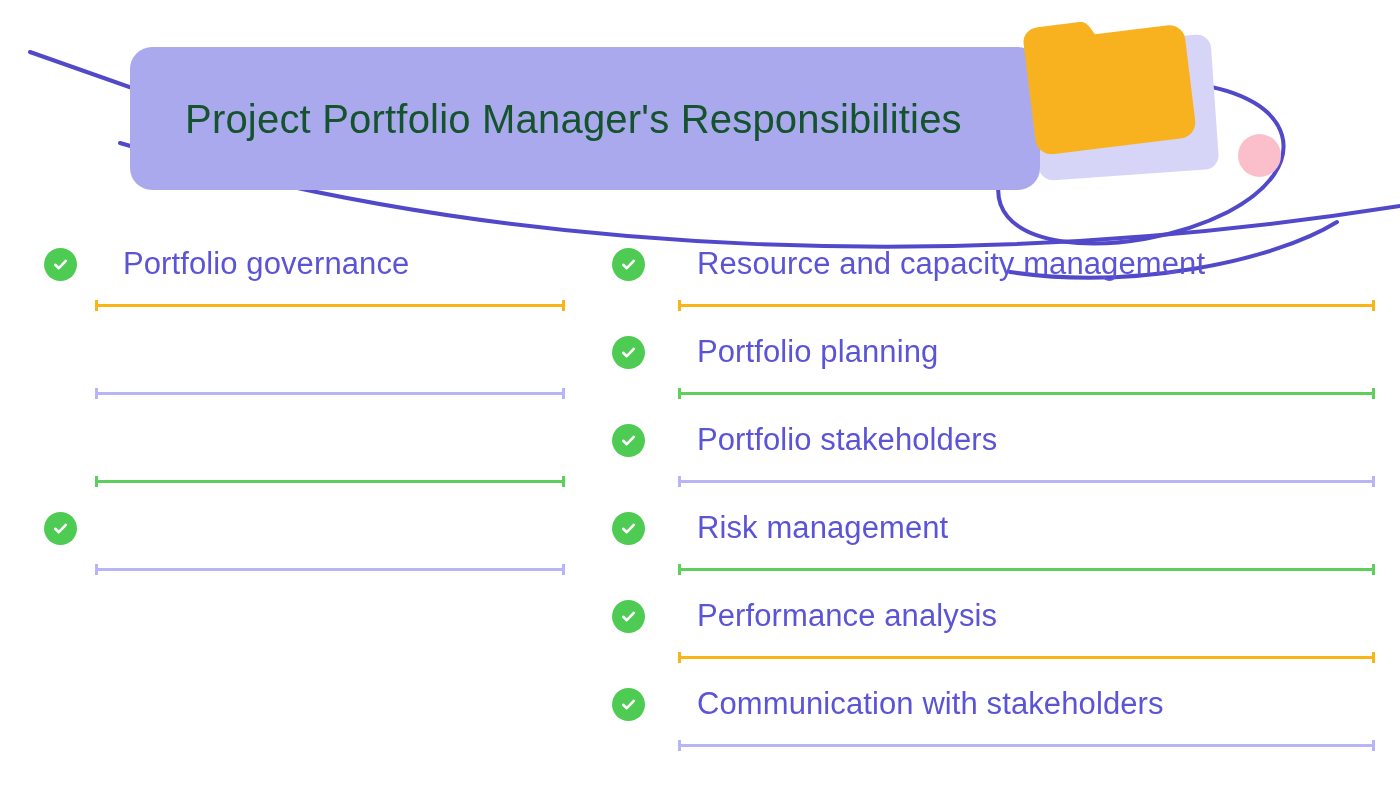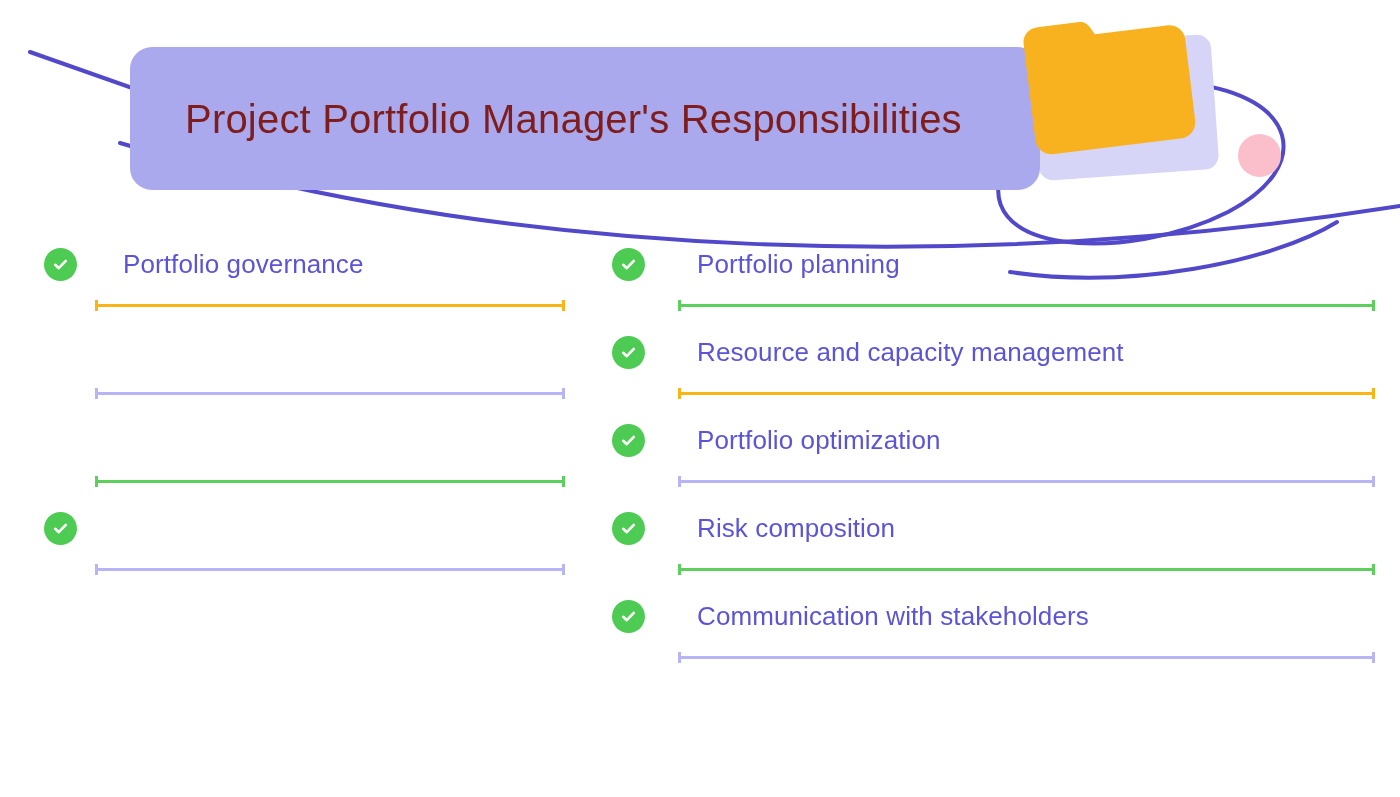--- a/index.html
+++ b/index.html
@@ -76,21 +76,21 @@
     height: 143px;
     background: #AAA9EE;
     border-radius: 22px;
     z-index: 3;
   }
   .banner-title {
     position: absolute;
     left: 55px;
     top: 50%;
     transform: translateY(-50%);
-    color: #7f1d1d;
+    color: #14532d;
     font-size: 40px;
     font-weight: 400;
     letter-spacing: 0.2px;
     white-space: nowrap;
   }
 
   
   .columns {
     position: absolute;
     left: 0;
@@ -122,21 +122,21 @@
     border-radius: 50%;
     background: #4ECB52;
     display: flex;
     align-items: center;
     justify-content: center;
   }
   .check-icon svg { display: block; }
 
   .item-label {
     color: #5B54D6;
-    font-size: 26px;
+    font-size: 31px;
     font-weight: 400;
     white-space: nowrap;
     letter-spacing: 0.1px;
   }
   .col-left .item-label  { margin-left: 46px; }
   .col-right .item-label { margin-left: 52px; }
 
   
   .divider {
     position: absolute;
@@ -243,68 +243,83 @@
         </div>
       </div>
     <div class="col col-right" id="col-right">
         <div class="item">
           <div class="item-row">
             <span class="check-icon">
               <svg width="19" height="19" viewBox="0 0 19 19">
                 <path d="M4.2 9.8 L7.8 13.2 L14.8 5.9" fill="none" stroke="#FFFFFF" stroke-width="2.6" stroke-linecap="round" stroke-linejoin="round"></path>
               </svg>
             </span>
+            <span class="item-label">Resource and capacity management</span>
+          </div>
+          <div class="divider dv-orange">
+            <span class="cap"></span>
+            <span class="bar"></span>
+            <span class="cap"></span>
+          </div>
+        </div>
+        <div class="item">
+          <div class="item-row">
+            <span class="check-icon">
+              <svg width="19" height="19" viewBox="0 0 19 19">
+                <path d="M4.2 9.8 L7.8 13.2 L14.8 5.9" fill="none" stroke="#FFFFFF" stroke-width="2.6" stroke-linecap="round" stroke-linejoin="round"></path>
+              </svg>
+            </span>
             <span class="item-label">Portfolio planning</span>
           </div>
           <div class="divider dv-green">
             <span class="cap"></span>
             <span class="bar"></span>
             <span class="cap"></span>
           </div>
         </div>
         <div class="item">
           <div class="item-row">
             <span class="check-icon">
               <svg width="19" height="19" viewBox="0 0 19 19">
                 <path d="M4.2 9.8 L7.8 13.2 L14.8 5.9" fill="none" stroke="#FFFFFF" stroke-width="2.6" stroke-linecap="round" stroke-linejoin="round"></path>
               </svg>
             </span>
-            <span class="item-label">Resource and capacity management</span>
+            <span class="item-label">Portfolio stakeholders</span>
+          </div>
+          <div class="divider dv-purple">
+            <span class="cap"></span>
+            <span class="bar"></span>
+            <span class="cap"></span>
+          </div>
+        </div>
+        <div class="item">
+          <div class="item-row">
+            <span class="check-icon">
+              <svg width="19" height="19" viewBox="0 0 19 19">
+                <path d="M4.2 9.8 L7.8 13.2 L14.8 5.9" fill="none" stroke="#FFFFFF" stroke-width="2.6" stroke-linecap="round" stroke-linejoin="round"></path>
+              </svg>
+            </span>
+            <span class="item-label">Risk management</span>
+          </div>
+          <div class="divider dv-green">
+            <span class="cap"></span>
+            <span class="bar"></span>
+            <span class="cap"></span>
+          </div>
+        </div>
+        <div class="item">
+          <div class="item-row">
+            <span class="check-icon">
+              <svg width="19" height="19" viewBox="0 0 19 19">
+                <path d="M4.2 9.8 L7.8 13.2 L14.8 5.9" fill="none" stroke="#FFFFFF" stroke-width="2.6" stroke-linecap="round" stroke-linejoin="round"></path>
+              </svg>
+            </span>
+            <span class="item-label">Performance analysis</span>
           </div>
           <div class="divider dv-orange">
-            <span class="cap"></span>
-            <span class="bar"></span>
-            <span class="cap"></span>
-          </div>
-        </div>
-        <div class="item">
-          <div class="item-row">
-            <span class="check-icon">
-              <svg width="19" height="19" viewBox="0 0 19 19">
-                <path d="M4.2 9.8 L7.8 13.2 L14.8 5.9" fill="none" stroke="#FFFFFF" stroke-width="2.6" stroke-linecap="round" stroke-linejoin="round"></path>
-              </svg>
-            </span>
-            <span class="item-label">Portfolio optimization</span>
-          </div>
-          <div class="divider dv-purple">
-            <span class="cap"></span>
-            <span class="bar"></span>
-            <span class="cap"></span>
-          </div>
-        </div>
-        <div class="item">
-          <div class="item-row">
-            <span class="check-icon">
-              <svg width="19" height="19" viewBox="0 0 19 19">
-                <path d="M4.2 9.8 L7.8 13.2 L14.8 5.9" fill="none" stroke="#FFFFFF" stroke-width="2.6" stroke-linecap="round" stroke-linejoin="round"></path>
-              </svg>
-            </span>
-            <span class="item-label">Risk composition</span>
-          </div>
-          <div class="divider dv-green">
             <span class="cap"></span>
             <span class="bar"></span>
             <span class="cap"></span>
           </div>
         </div>
         <div class="item">
           <div class="item-row">
             <span class="check-icon">
               <svg width="19" height="19" viewBox="0 0 19 19">
                 <path d="M4.2 9.8 L7.8 13.2 L14.8 5.9" fill="none" stroke="#FFFFFF" stroke-width="2.6" stroke-linecap="round" stroke-linejoin="round"></path>

